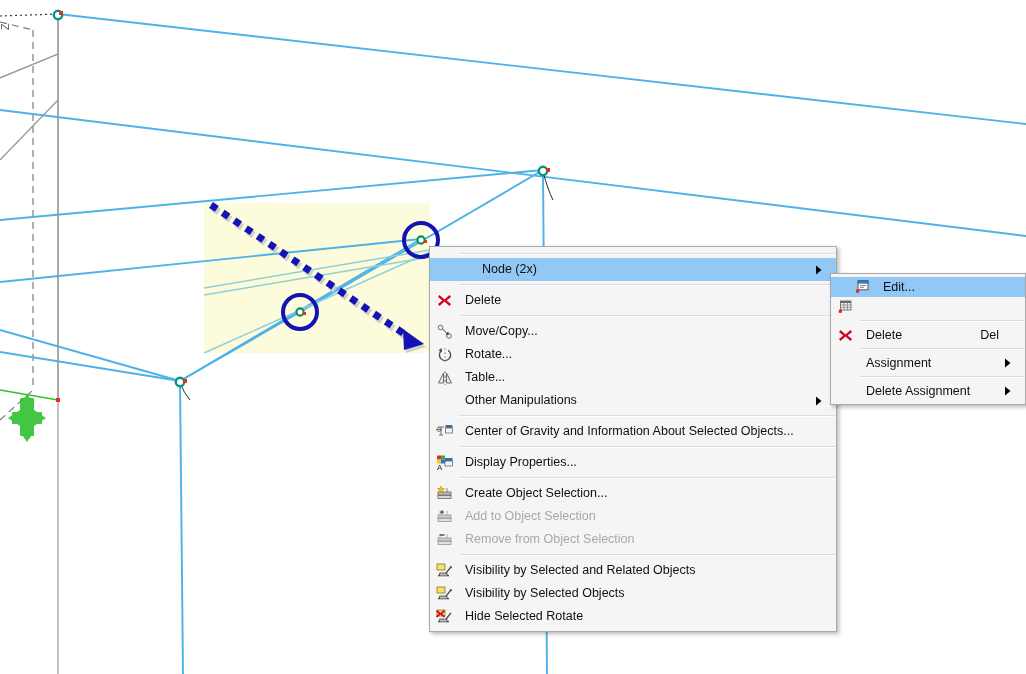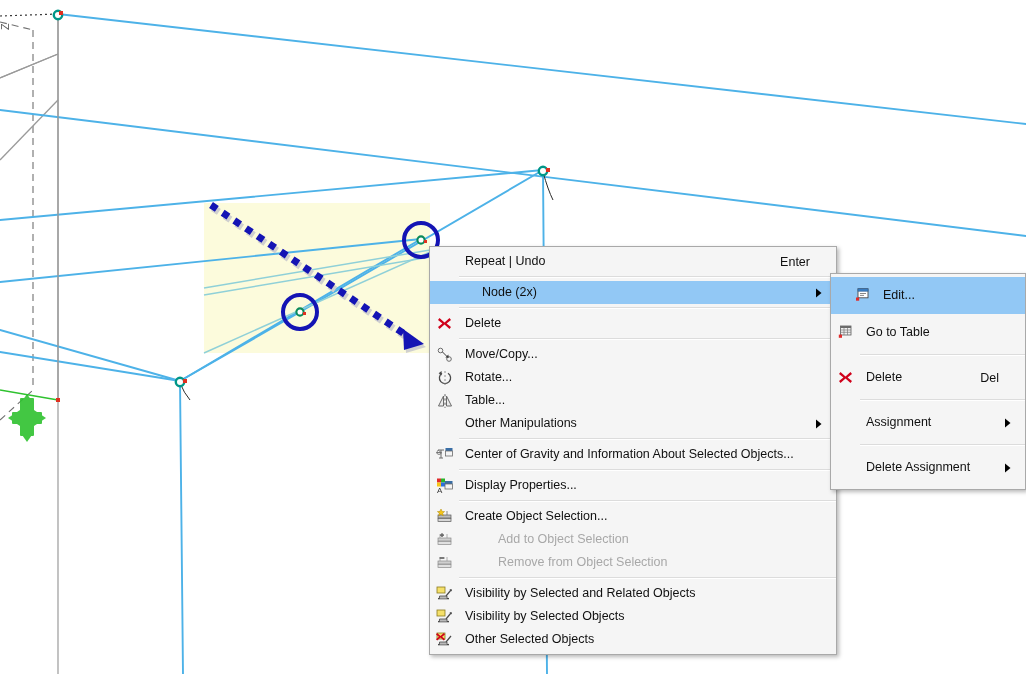--- a/index.html
+++ b/index.html
@@ -60,31 +60,31 @@
     left: 0; top: 0; bottom: 0;
     width: 29px;
     background: #f5f5f5;
   }
   #main-context-menu .menu-body::before { width: 29px; }
 
   .menu-item {
     position: relative;
     display: flex;
     align-items: center;
-    height: 37px;
+    height: 20px;
     padding: 0 8px 0 0;
     cursor: default;
     white-space: nowrap;
   }
   #main-context-menu .menu-item { height: 23px; }
   .menu-item.highlighted {
     background: #92c8f5;
     padding-left: 17px;
   }
-  .menu-item.disabled .mi-label { color: #a8a8a8; margin-left: 33px; }
+  .menu-item.disabled .mi-label { color: #a8a8a8; }
 
   .mi-icon {
     width: 29px;
     min-width: 29px;
     height: 23px;
     display: flex;
     align-items: center;
     justify-content: center;
     position: relative;
   }
@@ -230,26 +230,20 @@
       <line x1="211" y1="205" x2="409" y2="337" stroke="#cfcfcf" stroke-width="7" stroke-dasharray="7,7" stroke-linecap="butt" transform="translate(2,3)"></line>
       <line x1="211" y1="205" x2="409" y2="337" stroke="#1414b4" stroke-width="7" stroke-dasharray="7,7" stroke-linecap="butt"></line>
       <polygon points="403,329 424,344 404,350" fill="#cfcfcf" transform="translate(2,3)"></polygon>
       <polygon points="403,329 424,344 404,350" fill="#1414b4"></polygon>
     </g>
   </svg>
 </div>
 
 <div class="ctx-menu" id="main-context-menu">
   <div class="menu-body" id="main-menu-body">
-      <div class="menu-item">
-        <span class="mi-icon"></span>
-        <span class="mi-label">Repeat | Undo</span>
-        <span class="mi-shortcut">Enter</span>
-        <span class="mi-arrow"></span>
-      </div>
       <div class="menu-sep"></div>
       <div class="menu-item highlighted">
         <span class="mi-icon"></span>
         <span class="mi-label">Node (2x)</span>
         <span class="mi-arrow">
           <svg width="8" height="10" viewBox="0 0 8 10">
             <polygon points="1,0.5 6.5,5 1,9.5" fill="#000000"></polygon>
           </svg>
         </span>
       </div>
@@ -406,21 +400,21 @@
       <div class="menu-item">
         <span class="mi-icon">
           <svg width="17" height="15" viewBox="0 0 17 15">
             <rect x="1" y="1" width="8" height="6" fill="#f5e06a" stroke="#8a7a20" stroke-width="0.8"></rect>
             <path d="M2 12.6 L13 12.6" stroke="#4a4a4a" stroke-width="1.4"></path>
             <path d="M3.5 12.6 L3.5 10 L11 10 L11 12.6" fill="#b9b9b9" stroke="#4a4a4a" stroke-width="0.8"></path>
             <path d="M10 10 L15 4" stroke="#4a4a4a" stroke-width="1.2"></path>
             <path d="M1.2 1 L4.5 4 L7.8 1 L9 2.4 L6.1 4.8 L9 7.2 L7.8 8.6 L4.5 5.6 L1.2 8.6 L0 7.2 L2.9 4.8 L0 2.4 Z" fill="#d0021b"></path>
           </svg>
         </span>
-        <span class="mi-label">Other Selected Objects</span>
+        <span class="mi-label">Hide Selected Rotate</span>
         <span class="mi-arrow"></span>
       </div>
     </div>
 </div>
 
 <div class="ctx-menu" id="submenu-node">
   <div class="menu-body" id="submenu-body">
       <div class="menu-item highlighted">
         <span class="mi-icon">
           <svg width="15" height="15" viewBox="0 0 15 15">
@@ -435,21 +429,20 @@
       </div>
       <div class="menu-item">
         <span class="mi-icon">
           <svg width="15" height="15" viewBox="0 0 15 15">
             <rect x="2.5" y="1" width="10.5" height="9" fill="#f0f0f0" stroke="#5a5a5a" stroke-width="0.8"></rect>
             <rect x="2.5" y="1" width="10.5" height="2" fill="#6a6a6a"></rect>
             <path d="M2.5 5 L13 5 M2.5 7.3 L13 7.3 M6 3 L6 10 M9.5 3 L9.5 10" stroke="#7a7a7a" stroke-width="0.7"></path>
             <rect x="0.8" y="9.6" width="3.2" height="3.2" fill="#e02b2b"></rect>
           </svg>
         </span>
-        <span class="mi-label">Go to Table</span>
         <span class="mi-arrow"></span>
       </div>
       <div class="menu-sep"></div>
       <div class="menu-item">
         <span class="mi-icon">
           <svg width="15" height="15" viewBox="0 0 15 15">
             <path d="M2.5 2 L7.5 6.6 L12.5 2 L14 4 L9.6 7.5 L14 11 L12.5 13 L7.5 8.4 L2.5 13 L1 11 L5.4 7.5 L1 4 Z" fill="#d0021b"></path>
           </svg>
         </span>
         <span class="mi-label">Delete</span>

